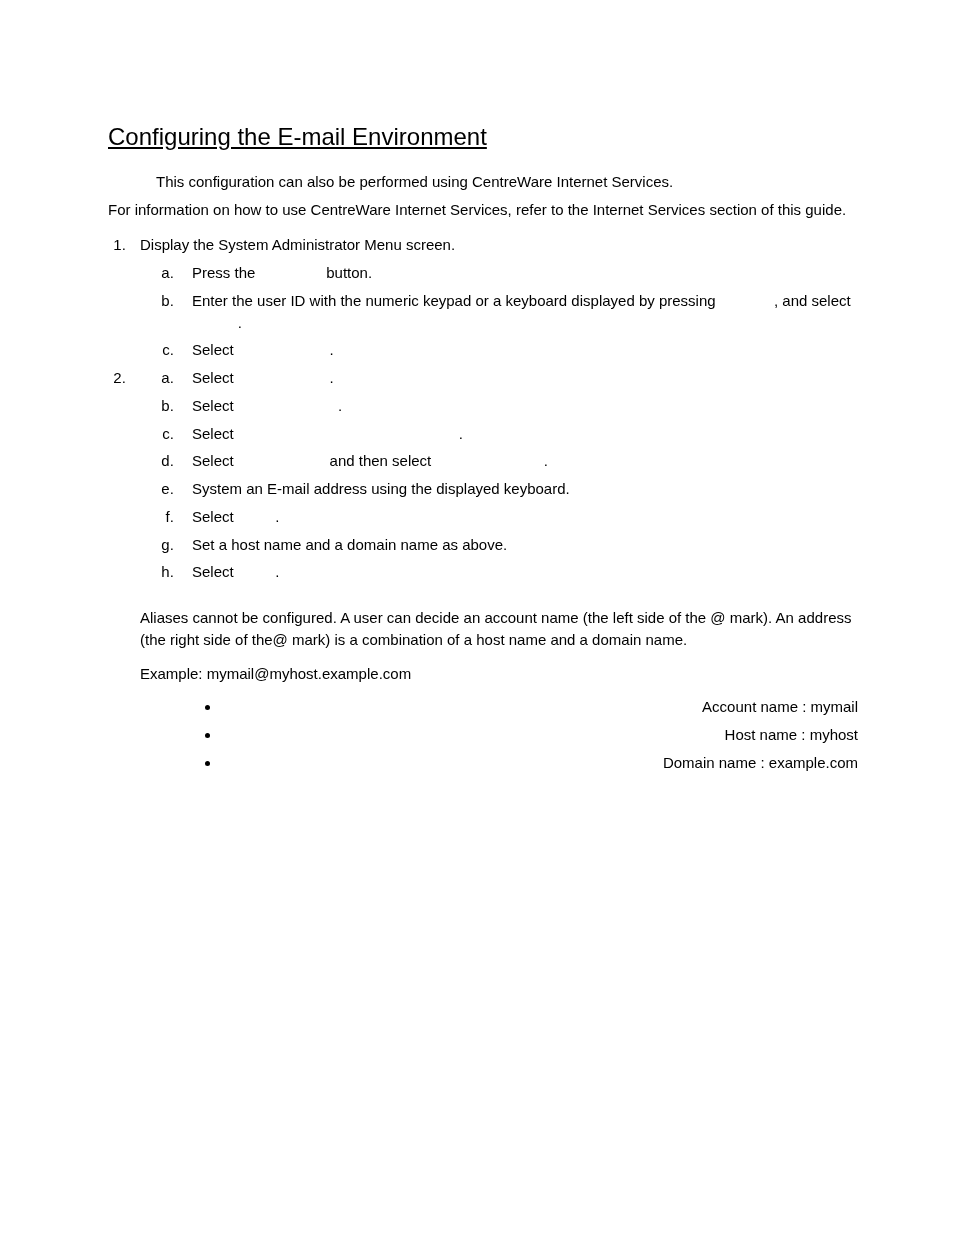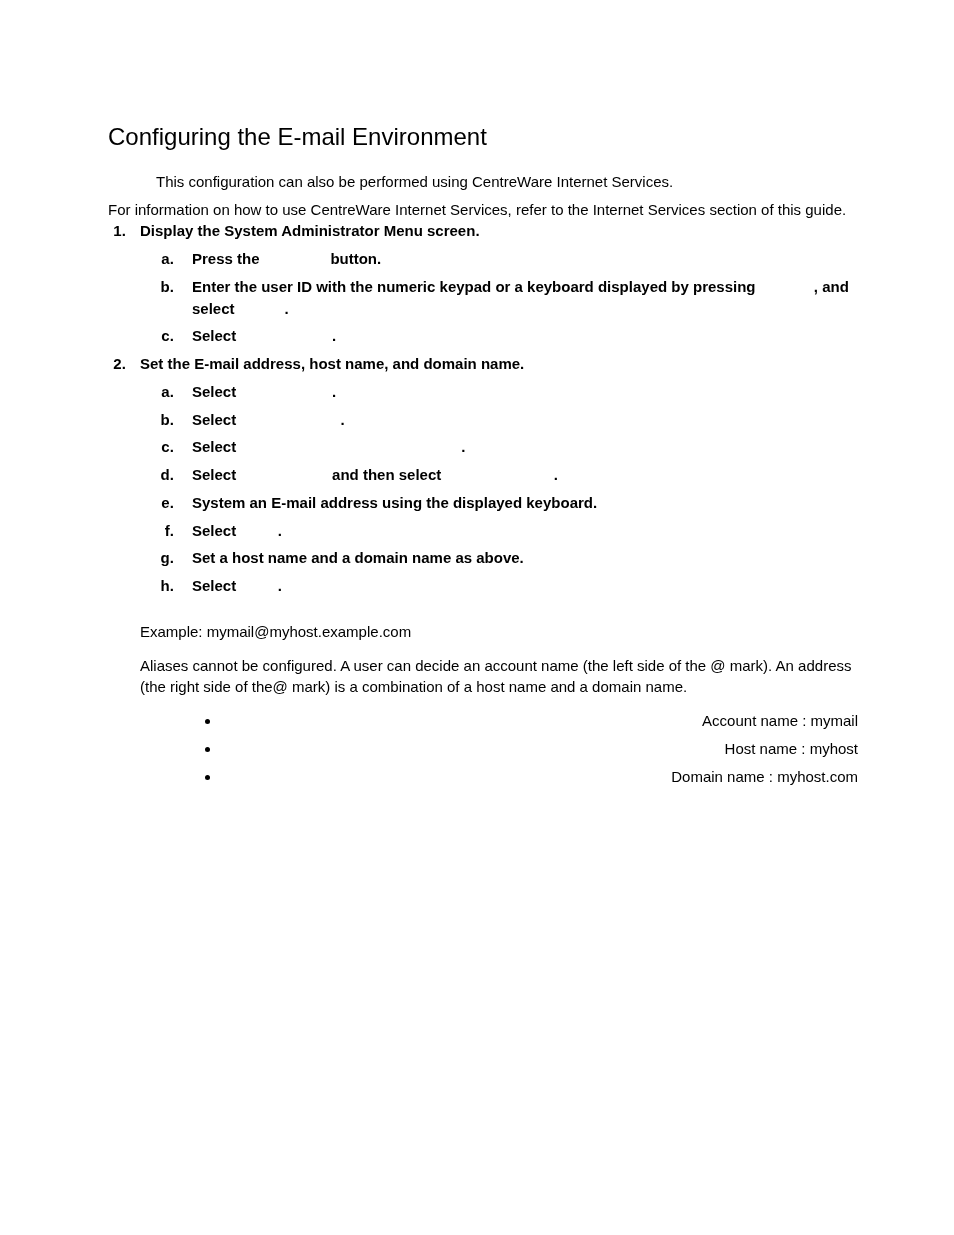--- a/index.html
+++ b/index.html
@@ -11,36 +11,36 @@
       height: 1235px;
       position: relative;
       padding: 120px 96px 0 108px;
       font-size: 15px;
       line-height: 1.45;
     }
     .heading {
       font-size: 24px;
       font-weight: 400;
       margin-bottom: 16px;
+      text-decoration: underline;
     }
     .indent-note {
       margin-left: 48px;
       margin-bottom: 6px;
     }
     .para {
-      margin-bottom: 0;
+      margin-bottom: 14px;
     }
     .numlist {
       list-style: decimal;
       margin-left: 22px;
     }
     .numlist > li {
       padding-left: 10px;
       margin-bottom: 6px;
-      font-weight: bold;
     }
     .alphlist {
       list-style: lower-alpha;
       margin-left: 38px;
       margin-top: 6px;
     }
     .alphlist > li {
       padding-left: 14px;
       margin-bottom: 6px;
     }
@@ -85,37 +85,36 @@
     <span>Display the System Administrator Menu screen.</span>
     <ol class="alphlist">
       <li>Press the &nbsp;&nbsp;&nbsp;&nbsp;&nbsp;&nbsp;&nbsp;&nbsp;&nbsp;&nbsp;&nbsp;&nbsp;&nbsp;&nbsp;&nbsp; button.</li>
       <li>Enter the user ID with the numeric keypad or a keyboard displayed by pressing &nbsp;&nbsp;&nbsp;&nbsp;&nbsp;&nbsp;&nbsp;&nbsp;&nbsp;&nbsp;&nbsp;&nbsp; , and select &nbsp;&nbsp;&nbsp;&nbsp;&nbsp;&nbsp;&nbsp;&nbsp;&nbsp;&nbsp; .</li>
     </ol>
     <ol class="alphlist" start="3">
       <li>Select &nbsp;&nbsp;&nbsp;&nbsp;&nbsp;&nbsp;&nbsp;&nbsp;&nbsp;&nbsp;&nbsp;&nbsp;&nbsp;&nbsp;&nbsp;&nbsp;&nbsp;&nbsp;&nbsp;&nbsp;&nbsp; .</li>
     </ol>
   </li>
   <li>
-    <span>Set the E-mail address, host name, and domain name.</span>
     <ol class="alphlist">
       <li>Select &nbsp;&nbsp;&nbsp;&nbsp;&nbsp;&nbsp;&nbsp;&nbsp;&nbsp;&nbsp;&nbsp;&nbsp;&nbsp;&nbsp;&nbsp;&nbsp;&nbsp;&nbsp;&nbsp;&nbsp;&nbsp; .</li>
       <li>Select &nbsp;&nbsp;&nbsp;&nbsp;&nbsp;&nbsp;&nbsp;&nbsp;&nbsp;&nbsp;&nbsp;&nbsp;&nbsp;&nbsp;&nbsp;&nbsp;&nbsp;&nbsp;&nbsp;&nbsp;&nbsp;&nbsp;&nbsp; .</li>
       <li>Select &nbsp;&nbsp;&nbsp;&nbsp;&nbsp;&nbsp;&nbsp;&nbsp;&nbsp;&nbsp;&nbsp;&nbsp;&nbsp;&nbsp;&nbsp;&nbsp;&nbsp;&nbsp;&nbsp;&nbsp;&nbsp;&nbsp;&nbsp;&nbsp;&nbsp;&nbsp;&nbsp;&nbsp;&nbsp;&nbsp;&nbsp;&nbsp;&nbsp;&nbsp;&nbsp;&nbsp;&nbsp;&nbsp;&nbsp;&nbsp;&nbsp;&nbsp;&nbsp;&nbsp;&nbsp;&nbsp;&nbsp;&nbsp;&nbsp;&nbsp;&nbsp;&nbsp; .</li>
       <li>Select &nbsp;&nbsp;&nbsp;&nbsp;&nbsp;&nbsp;&nbsp;&nbsp;&nbsp;&nbsp;&nbsp;&nbsp;&nbsp;&nbsp;&nbsp;&nbsp;&nbsp;&nbsp;&nbsp;&nbsp;&nbsp; and then select &nbsp;&nbsp;&nbsp;&nbsp;&nbsp;&nbsp;&nbsp;&nbsp;&nbsp;&nbsp;&nbsp;&nbsp;&nbsp;&nbsp;&nbsp;&nbsp;&nbsp;&nbsp;&nbsp;&nbsp;&nbsp;&nbsp;&nbsp;&nbsp;&nbsp; .</li>
       <li>System an E-mail address using the displayed keyboard.</li>
       <li>Select &nbsp;&nbsp;&nbsp;&nbsp;&nbsp;&nbsp;&nbsp;&nbsp; .</li>
       <li>Set a host name and a domain name as above.</li>
       <li>Select &nbsp;&nbsp;&nbsp;&nbsp;&nbsp;&nbsp;&nbsp;&nbsp; .</li>
     </ol>
   </li>
 </ol>
 
 <div class="block-after">
+  <p class="para">Aliases cannot be configured. A user can decide an account name (the left side of the @ mark). An address (the right side of the@ mark) is a combination of a host name and a domain name.</p>
   <p class="para">Example: mymail@myhost.example.com</p>
-  <p class="para">Aliases cannot be configured. A user can decide an account name (the left side of the @ mark). An address (the right side of the@ mark) is a combination of a host name and a domain name.</p>
   <ul class="bullets">
     <li>Account name : mymail</li>
     <li>Host name : myhost</li>
-    <li>Domain name : myhost.com</li>
+    <li>Domain name : example.com</li>
   </ul>
 </div>
 
 <div class="page-num">125</div>
 
 </body></html>

